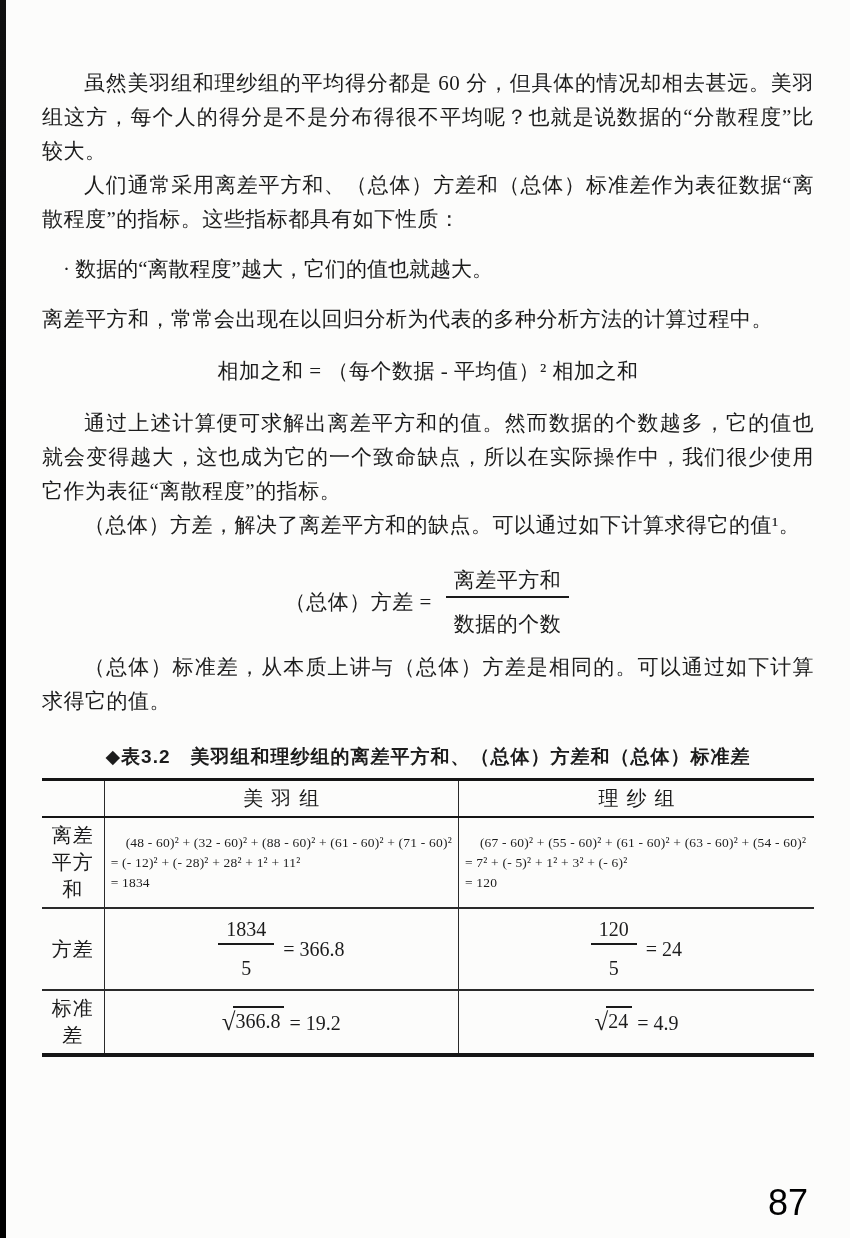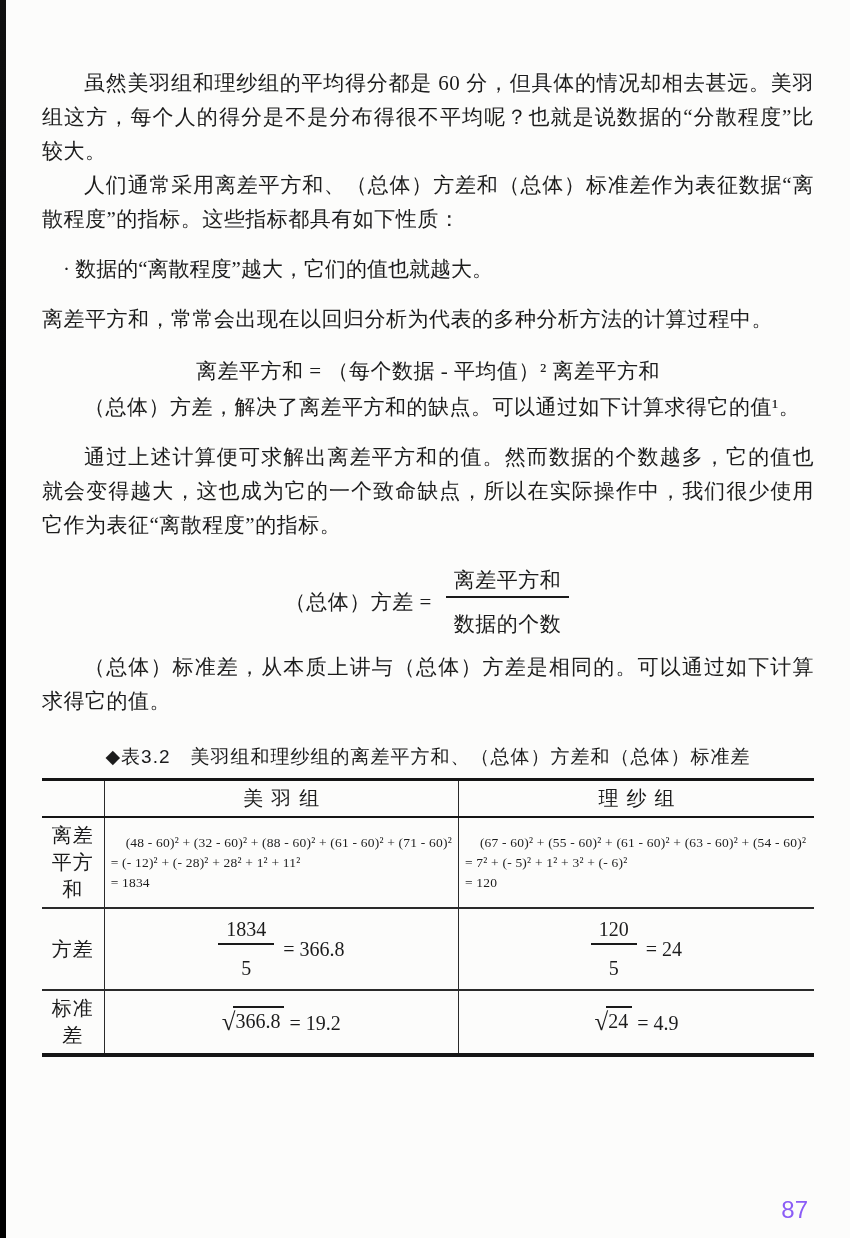--- a/index.html
+++ b/index.html
@@ -59,21 +59,21 @@
     margin: 6px 2px 6px 8px;
   }
   .frac .num { display: block; border-bottom: 2px solid #1a1a1a; padding: 0 8px 2px; }
   .frac .den { display: block; padding-top: 12px; }
   .sqrt { display: inline-block; white-space: nowrap; }
   .sqrt-sign { font-size: 1.25em; vertical-align: -2px; }
   .radicand { border-top: 2px solid #1a1a1a; padding: 2px 4px 0 2px; margin-left: -2px; }
   .table-caption {
     margin-top: 26px;
     text-align: center;
-    font-weight: normal;
+    font-weight: bold;
     font-size: 19px;
     font-family: "Liberation Sans", "DejaVu Sans", sans-serif;
     letter-spacing: 1px;
   }
   table.stats {
     width: 100%;
     margin-top: 8px;
     border-collapse: collapse;
     border-top: 3px solid #151515;
     border-bottom: 4px solid #151515;
@@ -107,22 +107,22 @@
     letter-spacing: 0.2px;
   }
   .f-indent { padding-left: 15px; }
   td.mathcell { text-align: center; vertical-align: middle; font-size: 20px; }
   td.mathcell .frac { font-size: 20px; margin: 5px 4px 5px 0; }
   td.mathcell .res { vertical-align: middle; }
   .page-number {
     position: absolute;
     right: 42px;
     bottom: 14px;
-    font-size: 24px;
-    color: #8b5cf6;
+    font-size: 36px;
+    color: #000000;
     font-family: "Liberation Sans", "DejaVu Sans", sans-serif;
   }
 </style>
 </head>
 <body>
 
 <div class="page">
   <div class="spine"></div>
 
   <div class="content">
@@ -130,25 +130,25 @@
     <p class="body indent">虽然美羽组和理纱组的平均得分都是 60 分，但具体的情况却相去甚远。美羽组这方，每个人的得分是不是分布得很不平均呢？也就是说数据的“分散程度”比较大。</p>
 
     <p class="body indent">人们通常采用离差平方和、（总体）方差和（总体）标准差作为表征数据“离散程度”的指标。这些指标都具有如下性质：</p>
 
     <ul class="bullets">
       <li>· 数据的“离散程度”越大，它们的值也就越大。</li>
     </ul>
 
     <p class="body mt16">离差平方和，常常会出现在以回归分析为代表的多种分析方法的计算过程中。</p>
 
-    <div class="formula">离差平方和 = （每个数据 - 平均值）²  离差平方和</div>
+    <div class="formula">相加之和 = （每个数据 - 平均值）²  相加之和</div>
+
+    <p class="body indent mt16">通过上述计算便可求解出离差平方和的值。然而数据的个数越多，它的值也就会变得越大，这也成为它的一个致命缺点，所以在实际操作中，我们很少使用它作为表征“离散程度”的指标。</p>
 
     <p class="body indent">（总体）方差，解决了离差平方和的缺点。可以通过如下计算求得它的值¹。</p>
-
-    <p class="body indent mt16">通过上述计算便可求解出离差平方和的值。然而数据的个数越多，它的值也就会变得越大，这也成为它的一个致命缺点，所以在实际操作中，我们很少使用它作为表征“离散程度”的指标。</p>
 
     <div class="formula formula-var">
       <span class="lhs">（总体）方差 =</span>
       <span class="frac">
         <span class="num">离差平方和</span>
         <span class="den">数据的个数</span>
       </span>
     </div>
 
     <p class="body indent mt6">（总体）标准差，从本质上讲与（总体）方差是相同的。可以通过如下计算求得它的值。</p>

